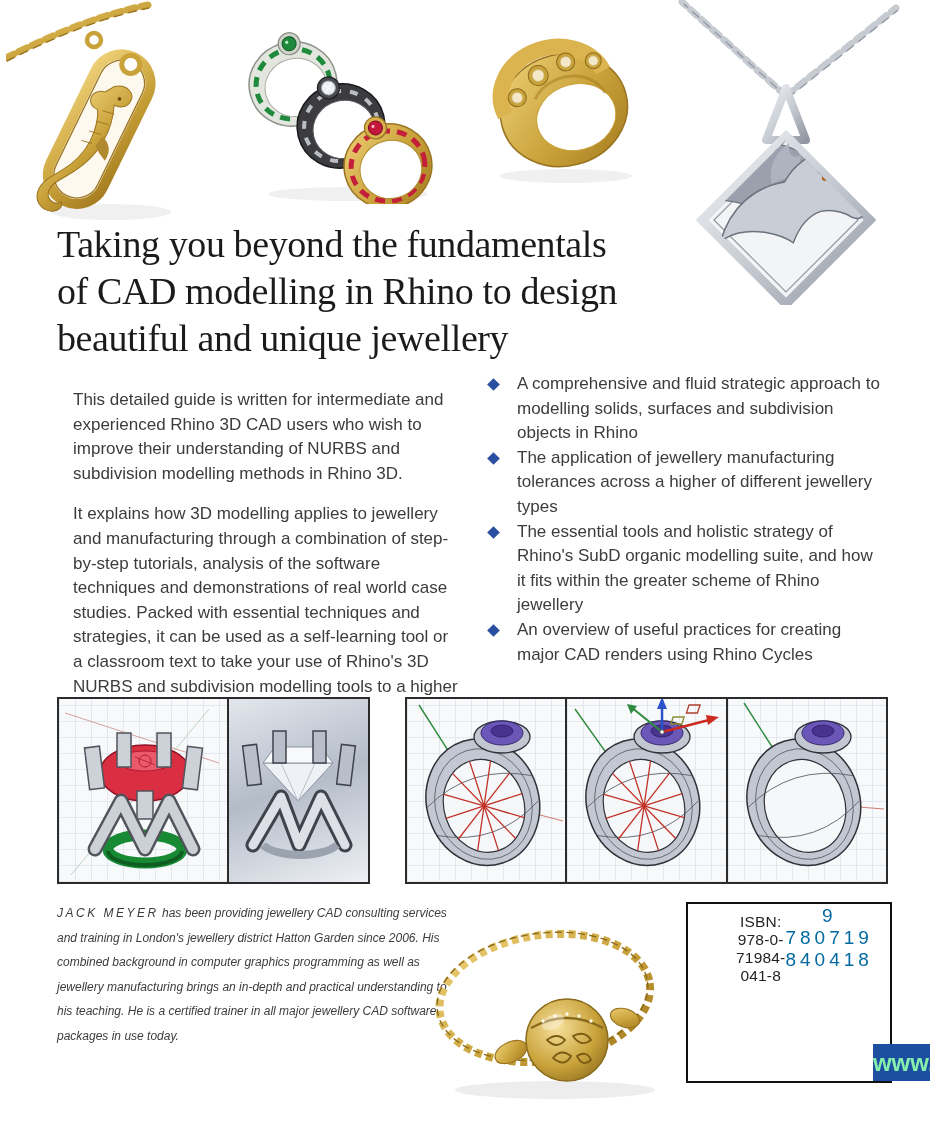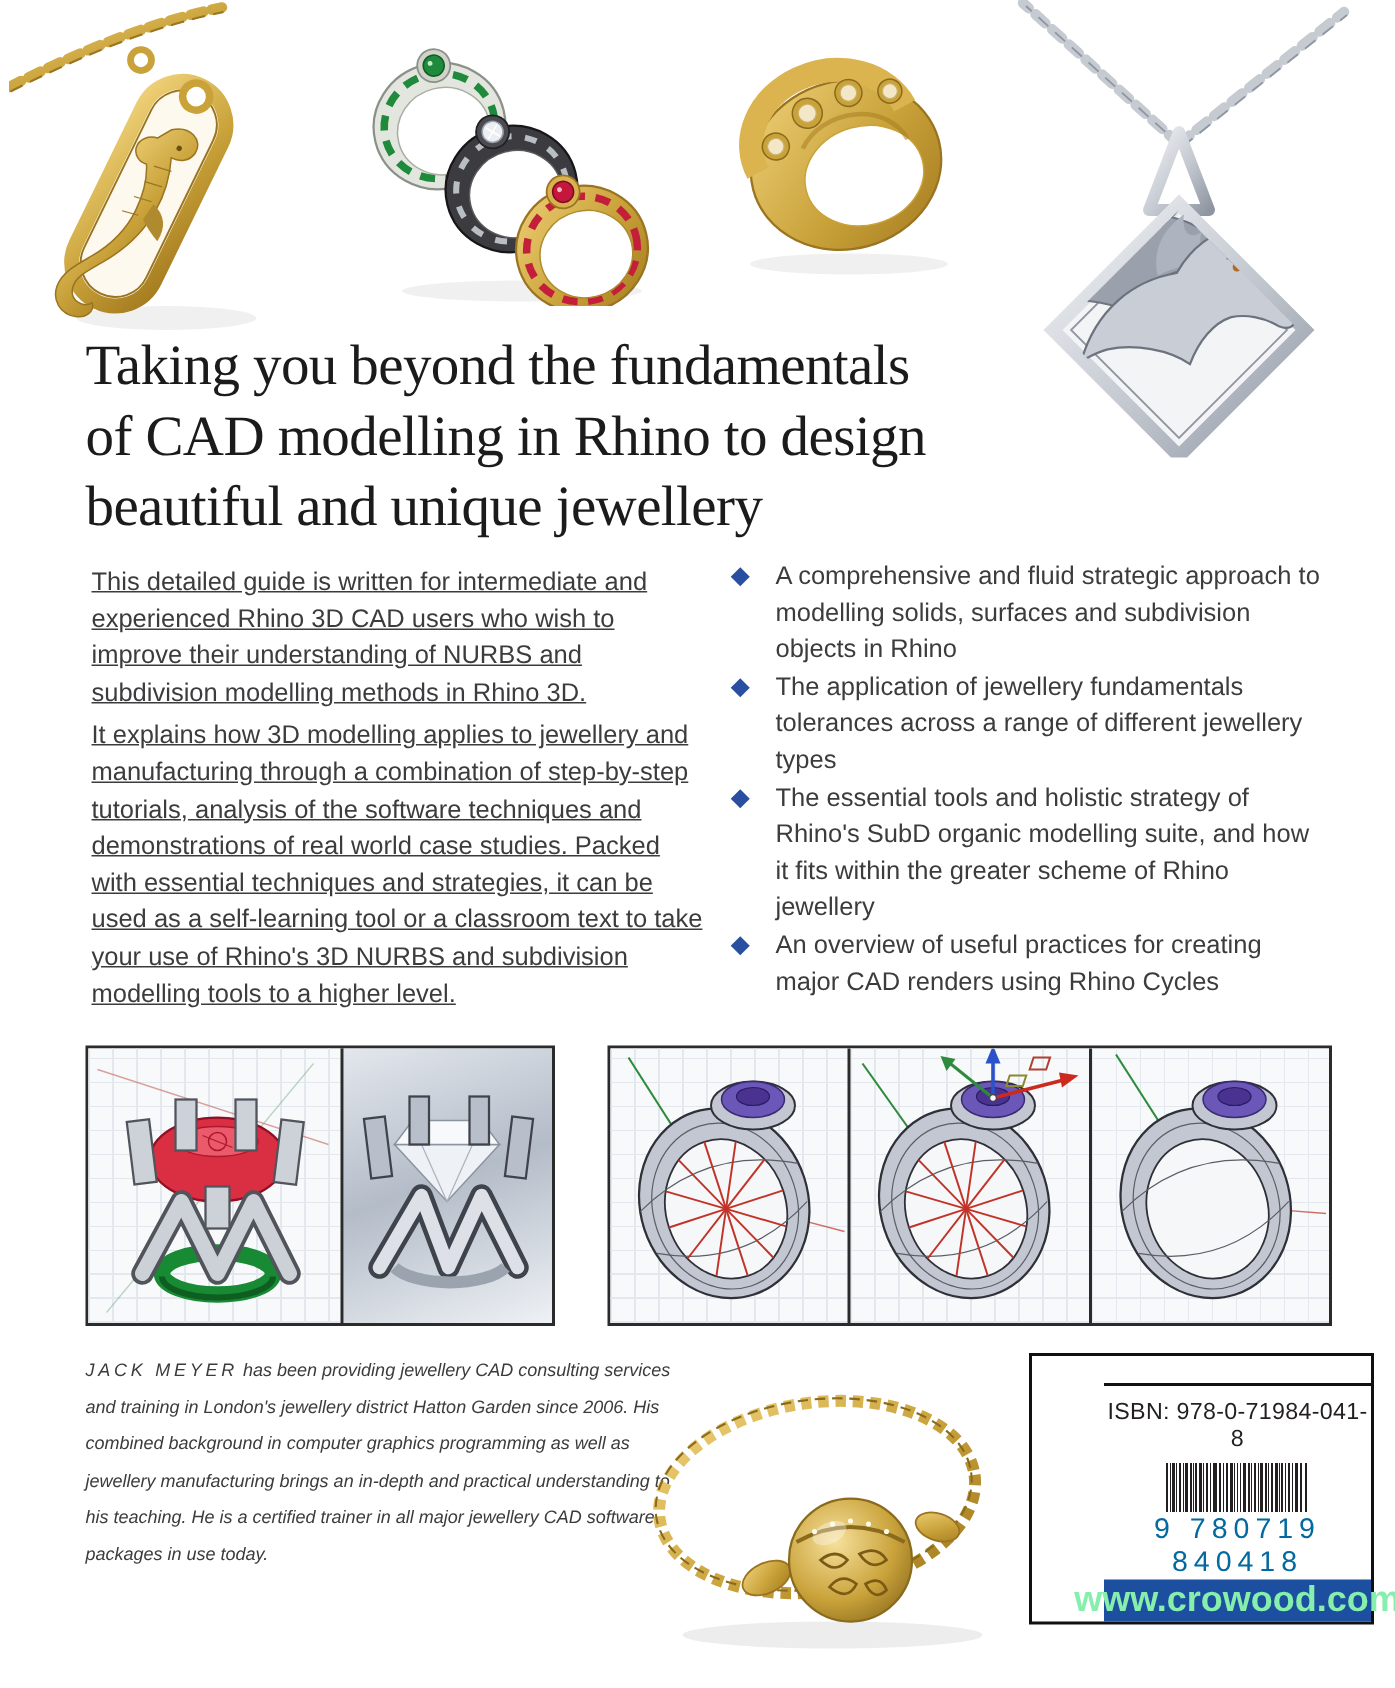--- a/index.html
+++ b/index.html
@@ -10,43 +10,43 @@
   .page{position:relative;width:930px;height:1125px;background:#fff;overflow:hidden;
         font-family:"Liberation Sans",sans-serif;color:var(--text);border-radius:12px;}
   .abs{position:absolute;}
 
   .headline{left:57px;top:221px;width:640px;font-family:"Liberation Serif",serif;
             font-size:38px;line-height:47px;color:var(--headline);letter-spacing:-0.4px;}
   .headline span{display:block;}
 
   .cols{left:57px;top:372px;width:825px;display:flex;justify-content:space-between;}
   .intro{width:418px;font-size:17px;line-height:24.6px;}
-  .intro p{margin:4px;text-decoration:underline;}
+  .intro p{margin:16px;}
   .bullets{width:396px;margin:0;padding:0;list-style:none;font-size:17px;line-height:24.6px;}
   .bullets li{display:flex;margin:0;}
   .diamond{width:9px;height:9px;background:var(--accent);transform:rotate(45deg);
            flex:0 0 9px;margin:8px 19px 0 3px;}
 
   .panel{position:absolute;top:697px;height:187px;border:2px solid #2b2b2b;background:#fff;
          display:flex;box-sizing:border-box;}
   .panel-left{left:57px;width:313px;}
   .panel-right{left:405px;width:483px;}
   .cell{position:relative;height:100%;overflow:hidden;}
   .cell + .cell{border-left:2px solid #2b2b2b;}
   .grid-bg{background-color:#f7f9fb;
     background-image:repeating-linear-gradient(0deg,#e3e8ee 0 1px,transparent 1px 16px),
                      repeating-linear-gradient(90deg,#e3e8ee 0 1px,transparent 1px 16px);}
   .render-bg{background:linear-gradient(160deg,#e3e7ed 0%,#b4bcc8 48%,#eef1f5 100%);}
   .cell svg{position:absolute;left:0;top:0;}
 
   .bio{left:57px;top:901px;width:394px;font-size:12px;line-height:24.6px;margin:0;font-style:italic;}
   .bio-name{letter-spacing:2.5px;}
 
-  .isbn-box{left:686px;top:902px;width:230px;height:181px;border:2px solid #101010;
-            background:#fff;box-sizing:border-box;display:flex;flex-direction:column;padding-left:48px;}
+  .isbn-box{left:686px;top:902px;width:206px;height:181px;border:2px solid #101010;
+            background:#fff;box-sizing:border-box;display:flex;padding-left:48px;}
   .isbn-blank{height:28px;border-bottom:2px solid #101010;}
   .isbn-label{text-align:center;font-size:15.5px;color:#231f20;padding-top:9px;letter-spacing:0.2px;}
   .barcode{display:block;margin:6px auto 0;}
   .isbn-digits{text-align:center;font-size:19px;letter-spacing:4px;color:#0369a1;margin-top:1px;}
   .isbn-band{margin-top:auto;height:37px;background:var(--band);color:#86efac;font-weight:bold;
              font-size:24px;display:flex;align-items:center;justify-content:center;text-align:center;}
 </style>
 </head>
 <body>
 
@@ -213,21 +213,21 @@
       <p>This detailed guide is written for intermediate and experienced Rhino 3D CAD users who wish to improve their understanding of NURBS and subdivision modelling methods in Rhino 3D.</p>
       <p>It explains how 3D modelling applies to jewellery and manufacturing through a combination of step-by-step tutorials, analysis of the software techniques and demonstrations of real world case studies. Packed with essential techniques and strategies, it can be used as a self-learning tool or a classroom text to take your use of Rhino's 3D NURBS and subdivision modelling tools to a higher level.</p>
     </div>
     <ul class="bullets">
       <li>
         <span class="diamond"></span>
         <span>A comprehensive and fluid strategic approach to modelling solids, surfaces and subdivision objects in Rhino</span>
         </li>
       <li>
         <span class="diamond"></span>
-        <span>The application of jewellery fundamentals tolerances across a range of different jewellery types</span>
+        <span>The application of jewellery manufacturing tolerances across a higher of different jewellery types</span>
         </li>
       <li>
         <span class="diamond"></span>
         <span>The essential tools and holistic strategy of Rhino's SubD organic modelling suite, and how it fits within the greater scheme of Rhino jewellery</span>
         </li>
       <li>
         <span class="diamond"></span>
         <span>An overview of useful practices for creating major CAD renders using Rhino Cycles</span>
         </li>
     </ul>

